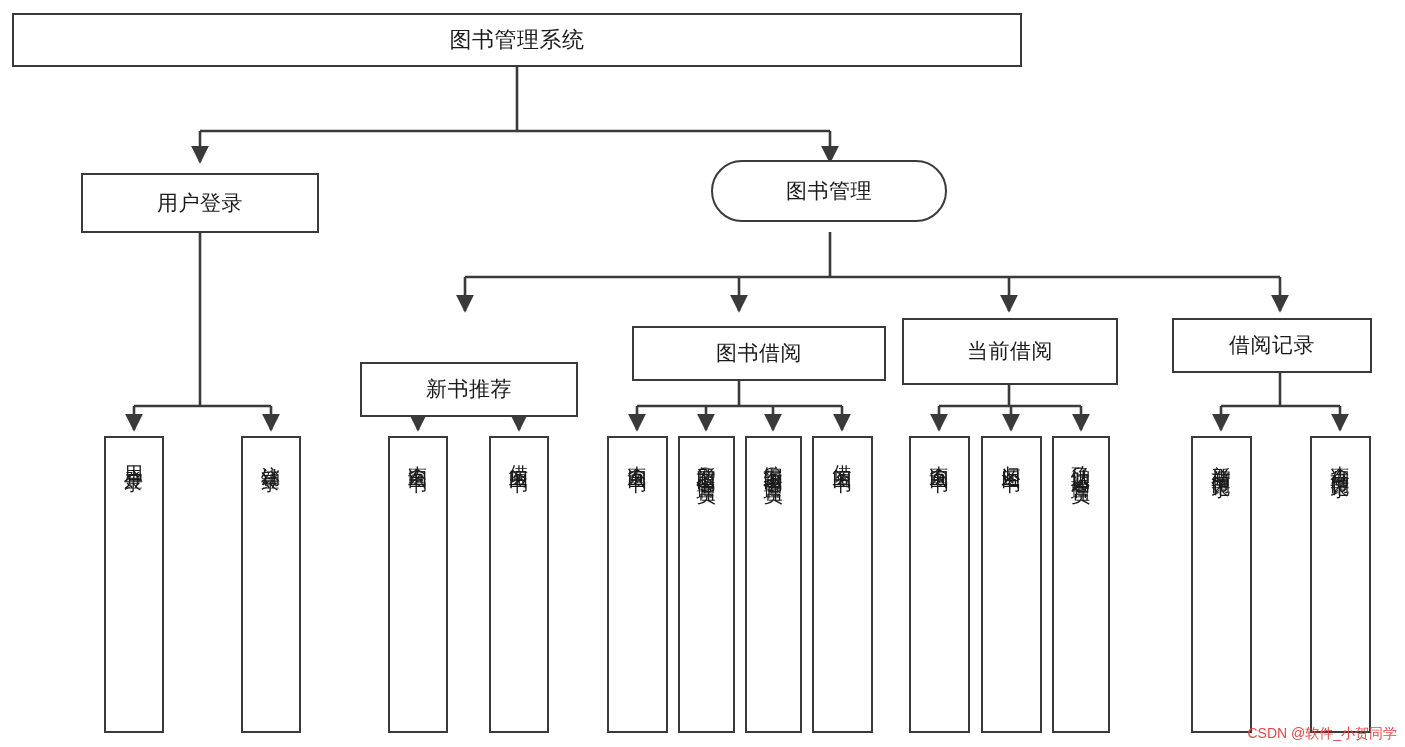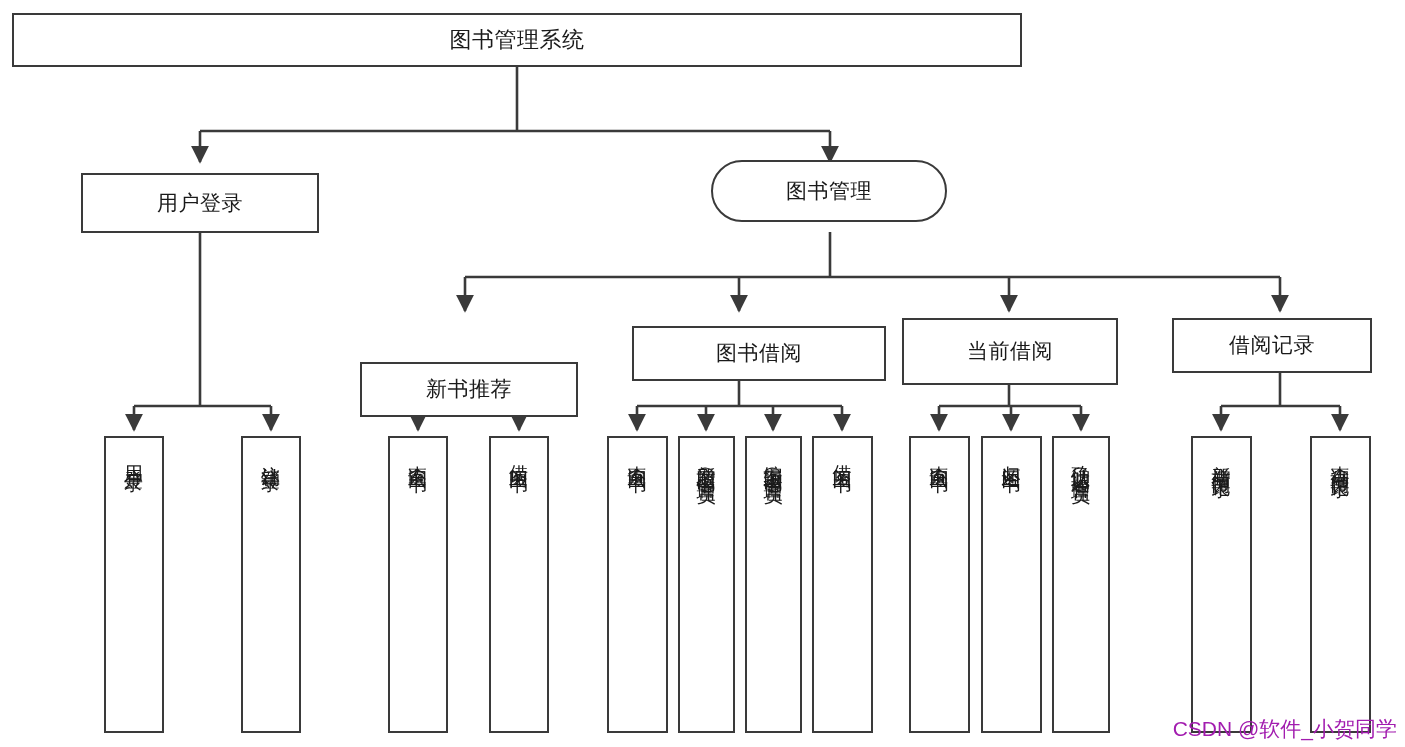--- a/index.html
+++ b/index.html
@@ -57,22 +57,22 @@
     writing-mode: vertical-rl;
     text-orientation: upright;
     letter-spacing: 3px;
     line-height: 1.0;
     white-space: nowrap;
   }
   .watermark {
     position: absolute;
     right: 8px;
     bottom: 4px;
-    font-size: 21px;
-    color: #a21caf;
+    font-size: 14px;
+    color: #ef4444;
     z-index: 5;
     white-space: nowrap;
     font-family: "Liberation Sans", "DejaVu Sans", sans-serif;
   }
 </style>
 </head>
 <body>
 
 <div id="canvas">
 

